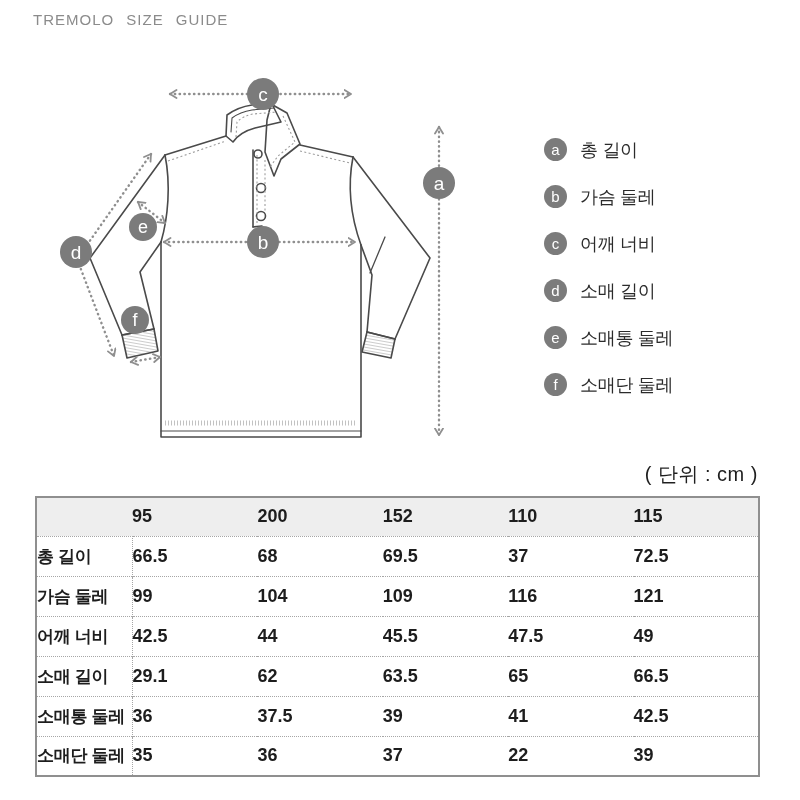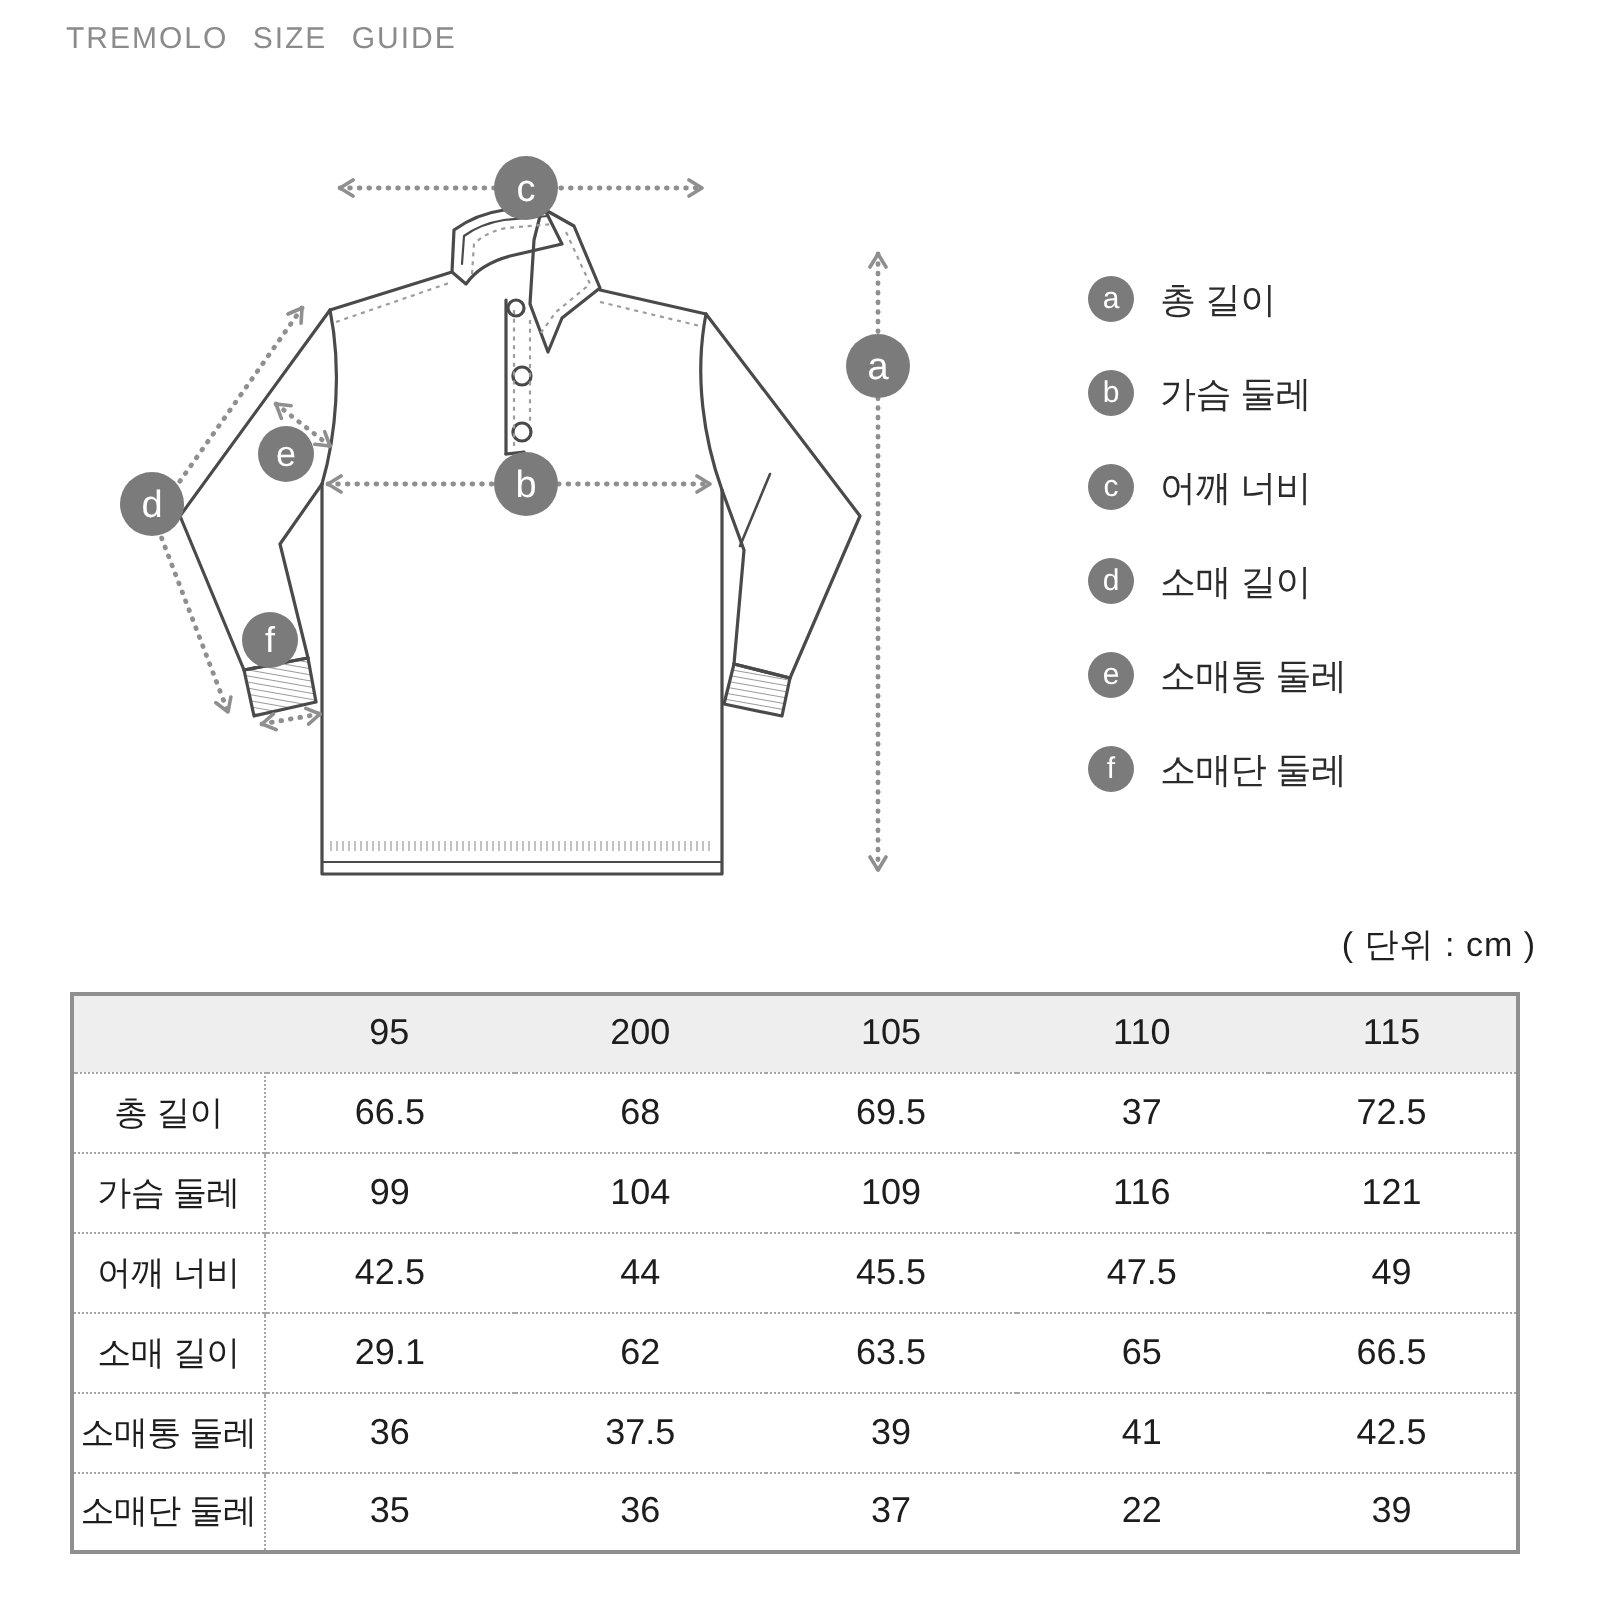--- a/index.html
+++ b/index.html
@@ -14,30 +14,30 @@
   }
   .diagram-wrap{position:absolute;left:0;top:60px;width:520px;height:410px;}
   .legend{position:absolute;left:544px;top:126px;}
   .legend-item{display:flex;align-items:center;height:47px;}
   .legend-circle{
     width:23px;height:23px;border-radius:50%;background:#7b7b7b;color:#ffffff;
     font-size:15px;display:flex;align-items:center;justify-content:center;flex:0 0 23px;
   }
   .legend-label{margin-left:13px;font-size:18px;color:#2b2b2b;letter-spacing:-0.3px;}
   .unit-label{
-    position:absolute;right:32px;top:461px;font-size:17px;color:#1f1f1f;letter-spacing:0.5px;
+    position:absolute;right:42px;top:461px;font-size:20px;color:#1f1f1f;letter-spacing:0.5px;
   }
   table.size-table{
     position:absolute;left:35px;top:496px;width:725px;
     border-collapse:collapse;table-layout:fixed;
     border:2px solid #8f8f8f;font-size:18px;color:#1d1d1d;
   }
   .size-table col.label-col{width:96px;}
   .size-table th,.size-table td{
-    text-align:center;vertical-align:middle;font-weight:normal;padding:0;
+    text-align:left;vertical-align:middle;font-weight:bold;padding:0;
   }
   .size-table thead tr{height:39px;background:#eeeeee;}
   .size-table tbody tr{height:40px;}
   .size-table tbody td{border-top:1px dotted #a6a6a6;}
   .size-table tbody td:first-child{border-right:1px dotted #a6a6a6;font-size:17px;letter-spacing:-0.3px;}
   svg .marker-letter{fill:#ffffff;}
 </style>
 </head>
 <body>
 
@@ -160,21 +160,21 @@
       <col>
       <col>
       <col>
       <col>
   </colgroup>
   <thead>
     <tr>
       <th></th>
       <th>95</th>
       <th>200</th>
-      <th>105</th>
+      <th>152</th>
       <th>110</th>
       <th>115</th>
     </tr>
   </thead>
   <tbody>
     <tr>
       <td>총 길이</td>
       <td>66.5</td>
       <td>68</td>
       <td>69.5</td>

